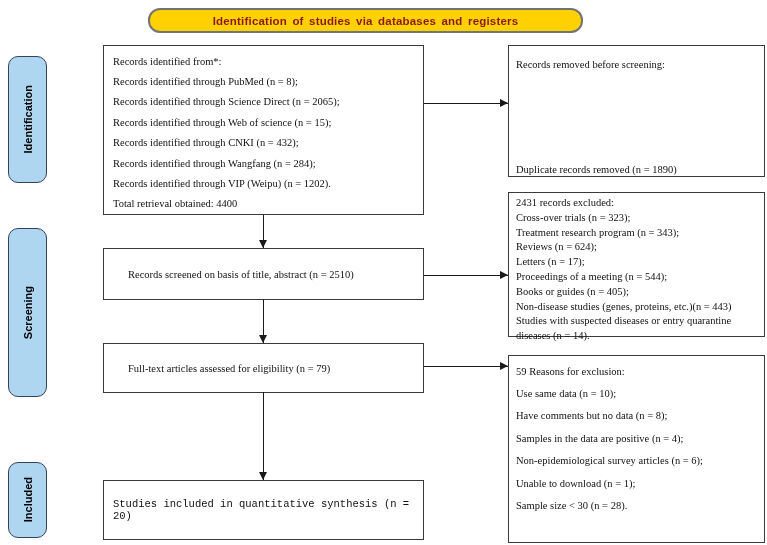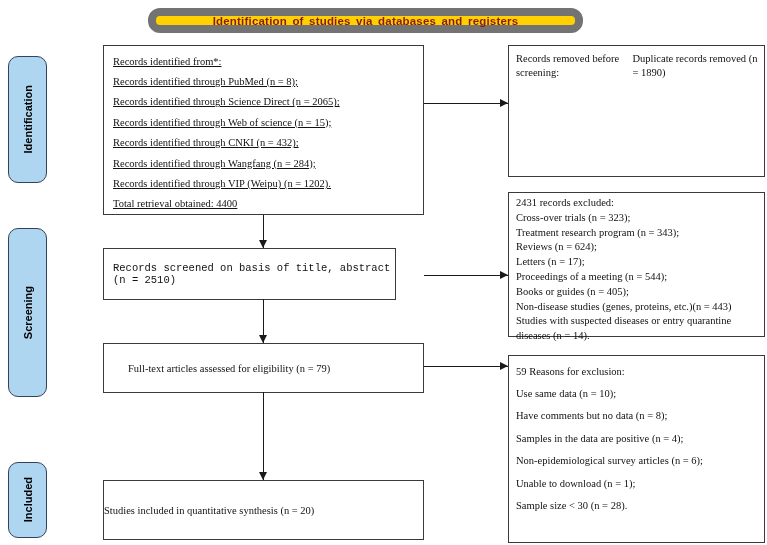--- a/index.html
+++ b/index.html
@@ -3,21 +3,21 @@
 <meta charset="utf-8">
 <style>
   html,body{margin:0;padding:0;background:#ffffff;}
   #canvas{
     position:relative;width:767px;height:545px;background:#ffffff;
     font-family:"Liberation Serif", serif;color:#111;overflow:hidden;
   }
   
   .banner{
     position:absolute;left:148px;top:8px;width:435px;height:25px;
-    background:#FFD100;border:8px solid #737373;border-radius:12px;
+    background:#FFD100;border:2px solid #737373;border-radius:12px;
     display:flex;align-items:center;justify-content:center;box-sizing:border-box;
     font-family:"Liberation Sans", sans-serif;font-weight:bold;font-size:11.5px;
     color:#8B1A1A;letter-spacing:.2px;word-spacing:2px;
   }
   
   .stage{
     position:absolute;left:8px;width:39px;box-sizing:border-box;
     background:#AED6F1;border:1.5px solid #33435C;border-radius:10px;
     display:flex;align-items:center;justify-content:center;
   }
@@ -27,25 +27,25 @@
   }
   #stage-identification{top:56px;height:127px;}
   #stage-screening{top:228px;height:169px;}
   #stage-included{top:462px;height:76px;}
   
   .box{
     position:absolute;background:#fff;border:1.5px solid #3A3A3A;box-sizing:border-box;
     font-size:10.5px;color:#111;
   }
   #box-identified{left:103px;top:45px;width:321px;height:170px;padding:5px 8px 0 9px;}
-  #box-identified .ln{height:20.4px;display:flex;align-items:center;white-space:nowrap;text-decoration:underline;}
-  #box-screened{left:103px;top:248px;width:293px;height:52px;display:flex;align-items:center;padding-left:9px;font-family:Liberation Mono, monospace;}
+  #box-identified .ln{height:20.4px;display:flex;align-items:center;white-space:nowrap;}
+  #box-screened{left:103px;top:248px;width:321px;height:52px;display:flex;align-items:center;padding-left:24px;}
   #box-fulltext{left:103px;top:343px;width:321px;height:50px;display:flex;align-items:center;padding-left:24px;}
-  #box-included{left:103px;top:480px;width:321px;height:60px;display:flex;align-items:center;}
-  #box-removed{left:508px;top:45px;width:257px;height:132px;display:flex;flex-direction:row;justify-content:space-between;padding:6px 6px 0 7px;line-height:13.5px;}
+  #box-included{left:103px;top:480px;width:321px;height:60px;display:flex;align-items:center;padding-left:9px;font-family:Liberation Mono, monospace;}
+  #box-removed{left:508px;top:45px;width:257px;height:132px;display:flex;flex-direction:column;justify-content:space-between;padding:12px 6px 0 7px;line-height:13.5px;}
   #box-excluded{left:508px;top:192px;width:257px;height:145px;padding:3px 5px 8px 7px;line-height:14.8px;}
   #box-excluded .ln{display:block;}
   #box-reasons{left:508px;top:355px;width:257px;height:188px;padding:4px 19px 0 7px;}
   #box-reasons .ln{height:22.4px;display:flex;align-items:center;white-space:nowrap;}
   
   .arr-r{position:absolute;height:0;border-top:1.5px solid #1A1A1A;}
   .arr-r::after{
     content:'';position:absolute;right:0;top:-4.6px;width:0;height:0;
     border-left:8px solid #1A1A1A;border-top:4px solid transparent;border-bottom:4px solid transparent;
   }

